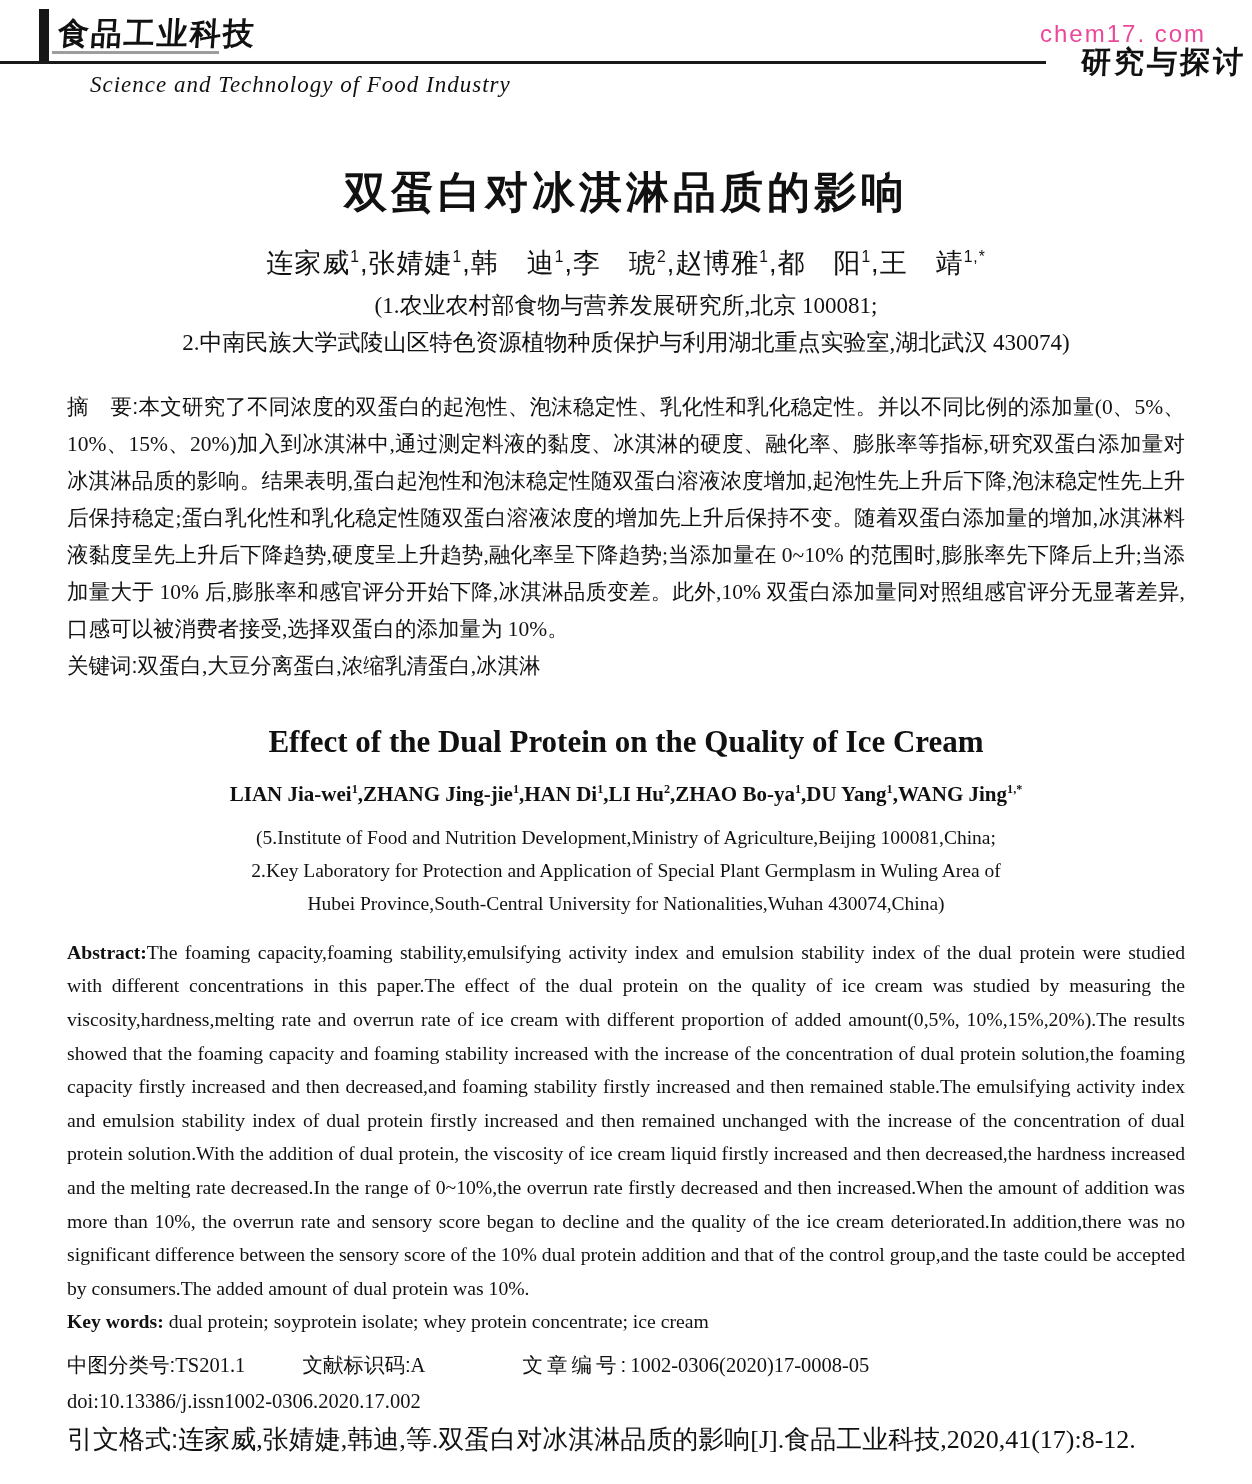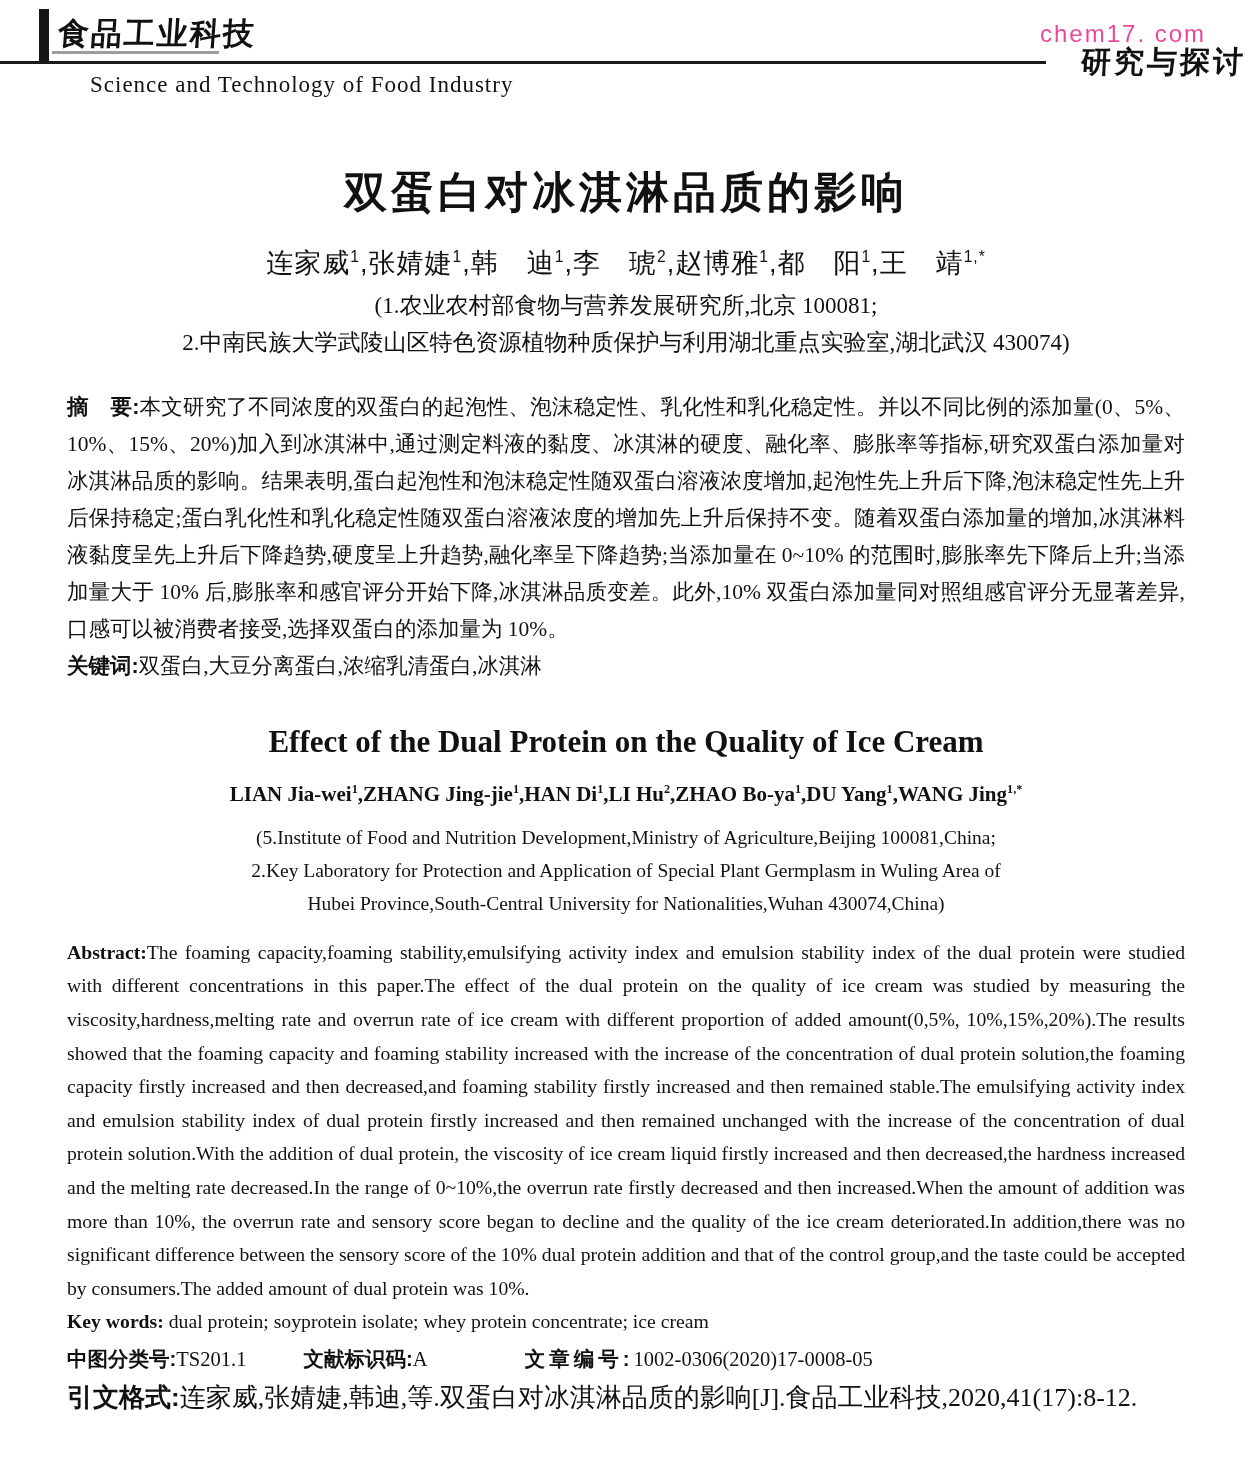--- a/index.html
+++ b/index.html
@@ -18,21 +18,21 @@
   .logo-cn {
     position:absolute; left:58px; top:13px;
     font-family:"Liberation Sans","DejaVu Sans",sans-serif;
     font-weight:bold; font-size:31px; letter-spacing:2px;
     transform:skewX(-4deg);
   }
   .logo-underline { position:absolute; left:52px; top:51px; width:167px; height:3px; background:#9d9d9d; }
   .header-rule { position:absolute; left:0; top:61px; width:1046px; height:3px; background:#1a1a1a; }
   .logo-en {
     position:absolute; left:90px; top:72px;
-    font-size:23px; letter-spacing:1px;
+    font-style:italic; font-size:23px; letter-spacing:1px;
     font-family:"Liberation Serif","DejaVu Serif",serif;
   }
   .watermark {
     position:absolute; left:1040px; top:20px;
     color:#ec4899; font-size:24px; letter-spacing:2px;
     font-family:"Liberation Sans","DejaVu Sans",sans-serif;
   }
   .column-name {
     position:absolute; right:6px; top:42px;
     font-family:"Liberation Sans","DejaVu Sans",sans-serif;
@@ -53,32 +53,32 @@
   }
   sup { font-size:58%; vertical-align:super; line-height:0; }
   .affil-cn { margin-top:6px; text-align:center; font-size:23px; line-height:37px; }
   .abstract-cn {
     margin-top:28px; text-align:justify;
     font-size:21.5px; line-height:37px;
   }
   .kw-cn { text-align:left; font-size:21.5px; line-height:37px; }
   .label-hei {
     font-family:"Liberation Sans","DejaVu Sans",sans-serif;
-    font-weight:bold; font-style:normal;
+    font-weight:normal; font-style:normal;
   }
   .title-en {
     margin-top:38px; text-align:center;
     font-weight:bold; font-size:31px; line-height:1.2;
   }
   .authors-en { margin-top:22px; text-align:center; font-weight:bold; font-size:21px; }
   .affil-en { margin-top:14px; text-align:center; font-size:19.5px; line-height:33px; }
   .abstract-en { margin-top:16px; text-align:justify; font-size:19.7px; line-height:33.6px; }
   .kw-en { font-size:19.7px; line-height:33.6px; }
   .kw-en b { font-weight:bold; }
-  .meta-row { margin-top:2px; font-size:20.5px; line-height:36px; white-space:nowrap; }
+  .meta-row { margin-top:8px; font-size:20.5px; line-height:36px; white-space:nowrap; }
   .meta-seg1 { display:inline-block; margin-right:52px; }
   .meta-seg2 { display:inline-block; margin-right:92px; }
   .label-spaced { letter-spacing:4px; }
   .doi-line { font-size:20.5px; line-height:36px; }
   .citation-line { font-size:26px; line-height:40px; }
 </style>
 </head>
 <body>
 
 <div class="page">
@@ -121,17 +121,18 @@
     <p class="abstract-en"><b>Abstract:</b><span>The foaming capacity,foaming stability,emulsifying activity index and emulsion stability index of the dual protein were studied with different concentrations in this paper.The effect of the dual protein on the quality of ice cream was studied by measuring the viscosity,hardness,melting rate and overrun rate of ice cream with different proportion of added amount(0,5%, 10%,15%,20%).The results showed that the foaming capacity and foaming stability increased with the increase of the concentration of dual protein solution,the foaming capacity firstly increased and then decreased,and foaming stability firstly increased and then remained stable.The emulsifying activity index and emulsion stability index of dual protein firstly increased and then remained unchanged with the increase of the concentration of dual protein solution.With the addition of dual protein, the viscosity of ice cream liquid firstly increased and then decreased,the hardness increased and the melting rate decreased.In the range of 0~10%,the overrun rate firstly decreased and then increased.When the amount of addition was more than 10%, the overrun rate and sensory score began to decline and the quality of the ice cream deteriorated.In addition,there was no significant difference between the sensory score of the 10% dual protein addition and that of the control group,and the taste could be accepted by consumers.The added amount of dual protein was 10%.</span></p>
 
     <p class="kw-en"><b>Key words:</b> <span>dual protein; soyprotein isolate; whey protein concentrate; ice cream</span></p>
 
     <p class="meta-row">
       <span class="meta-seg1"><b class="label-hei">中图分类号:</b><span>TS201.1</span></span>
       <span class="meta-seg2"><b class="label-hei">文献标识码:</b><span>A</span></span>
       <span><b class="label-hei label-spaced">文章编号:</b><span>1002-0306(2020)17-0008-05</span></span>
     </p>
 
+    <p class="doi-line"><span>doi:</span><span>10.13386/j.issn1002-0306.2020.17.002</span></p>
 
     <p class="citation-line"><b class="label-hei">引文格式:</b><span>连家威,张婧婕,韩迪,等.双蛋白对冰淇淋品质的影响[J].食品工业科技,2020,41(17):8-12.</span></p>
 
   </main>
 </div>
 
 </body></html>

